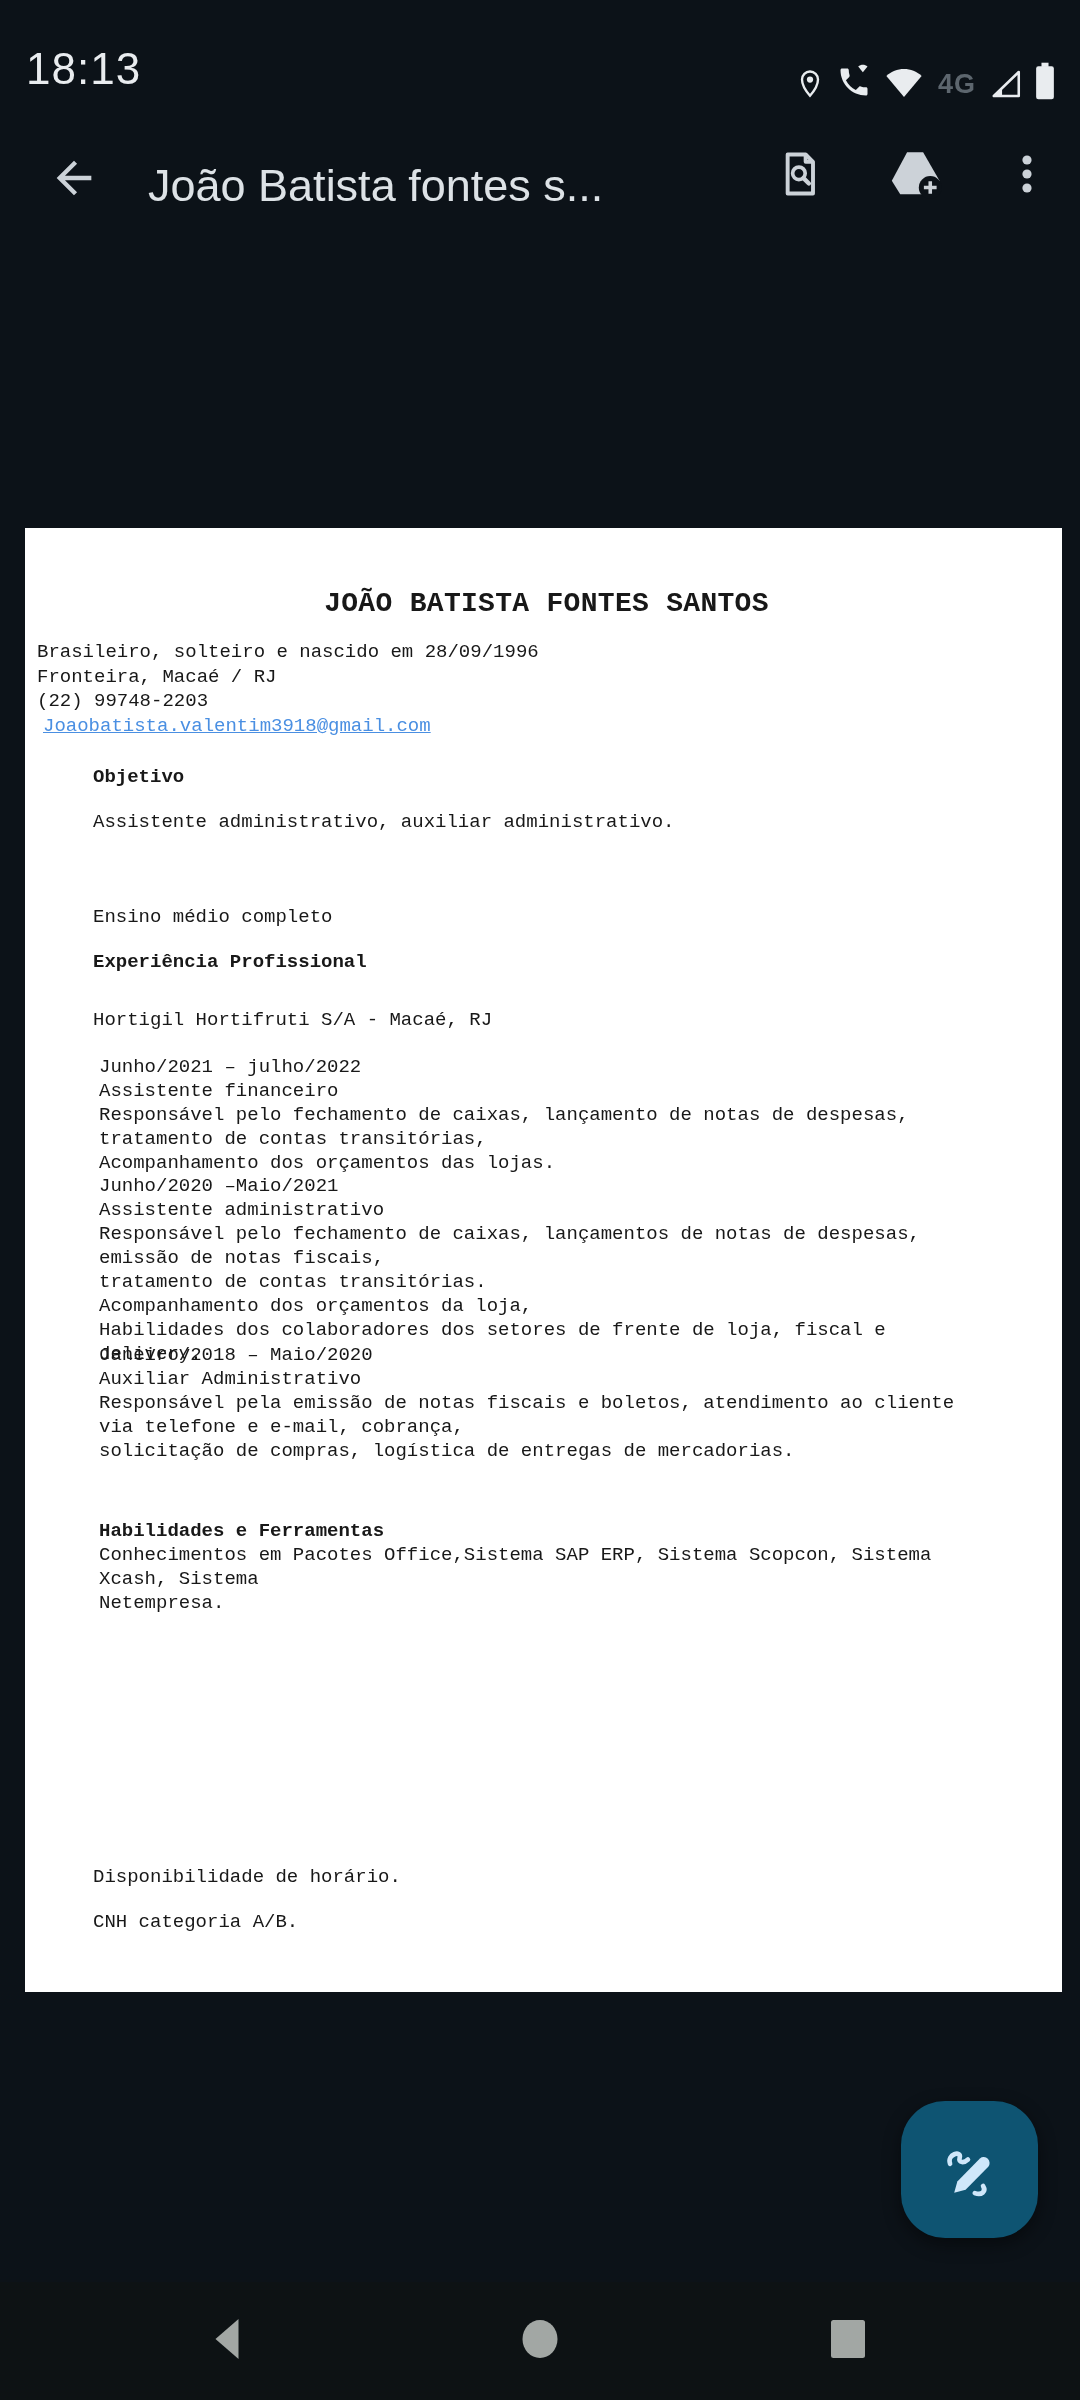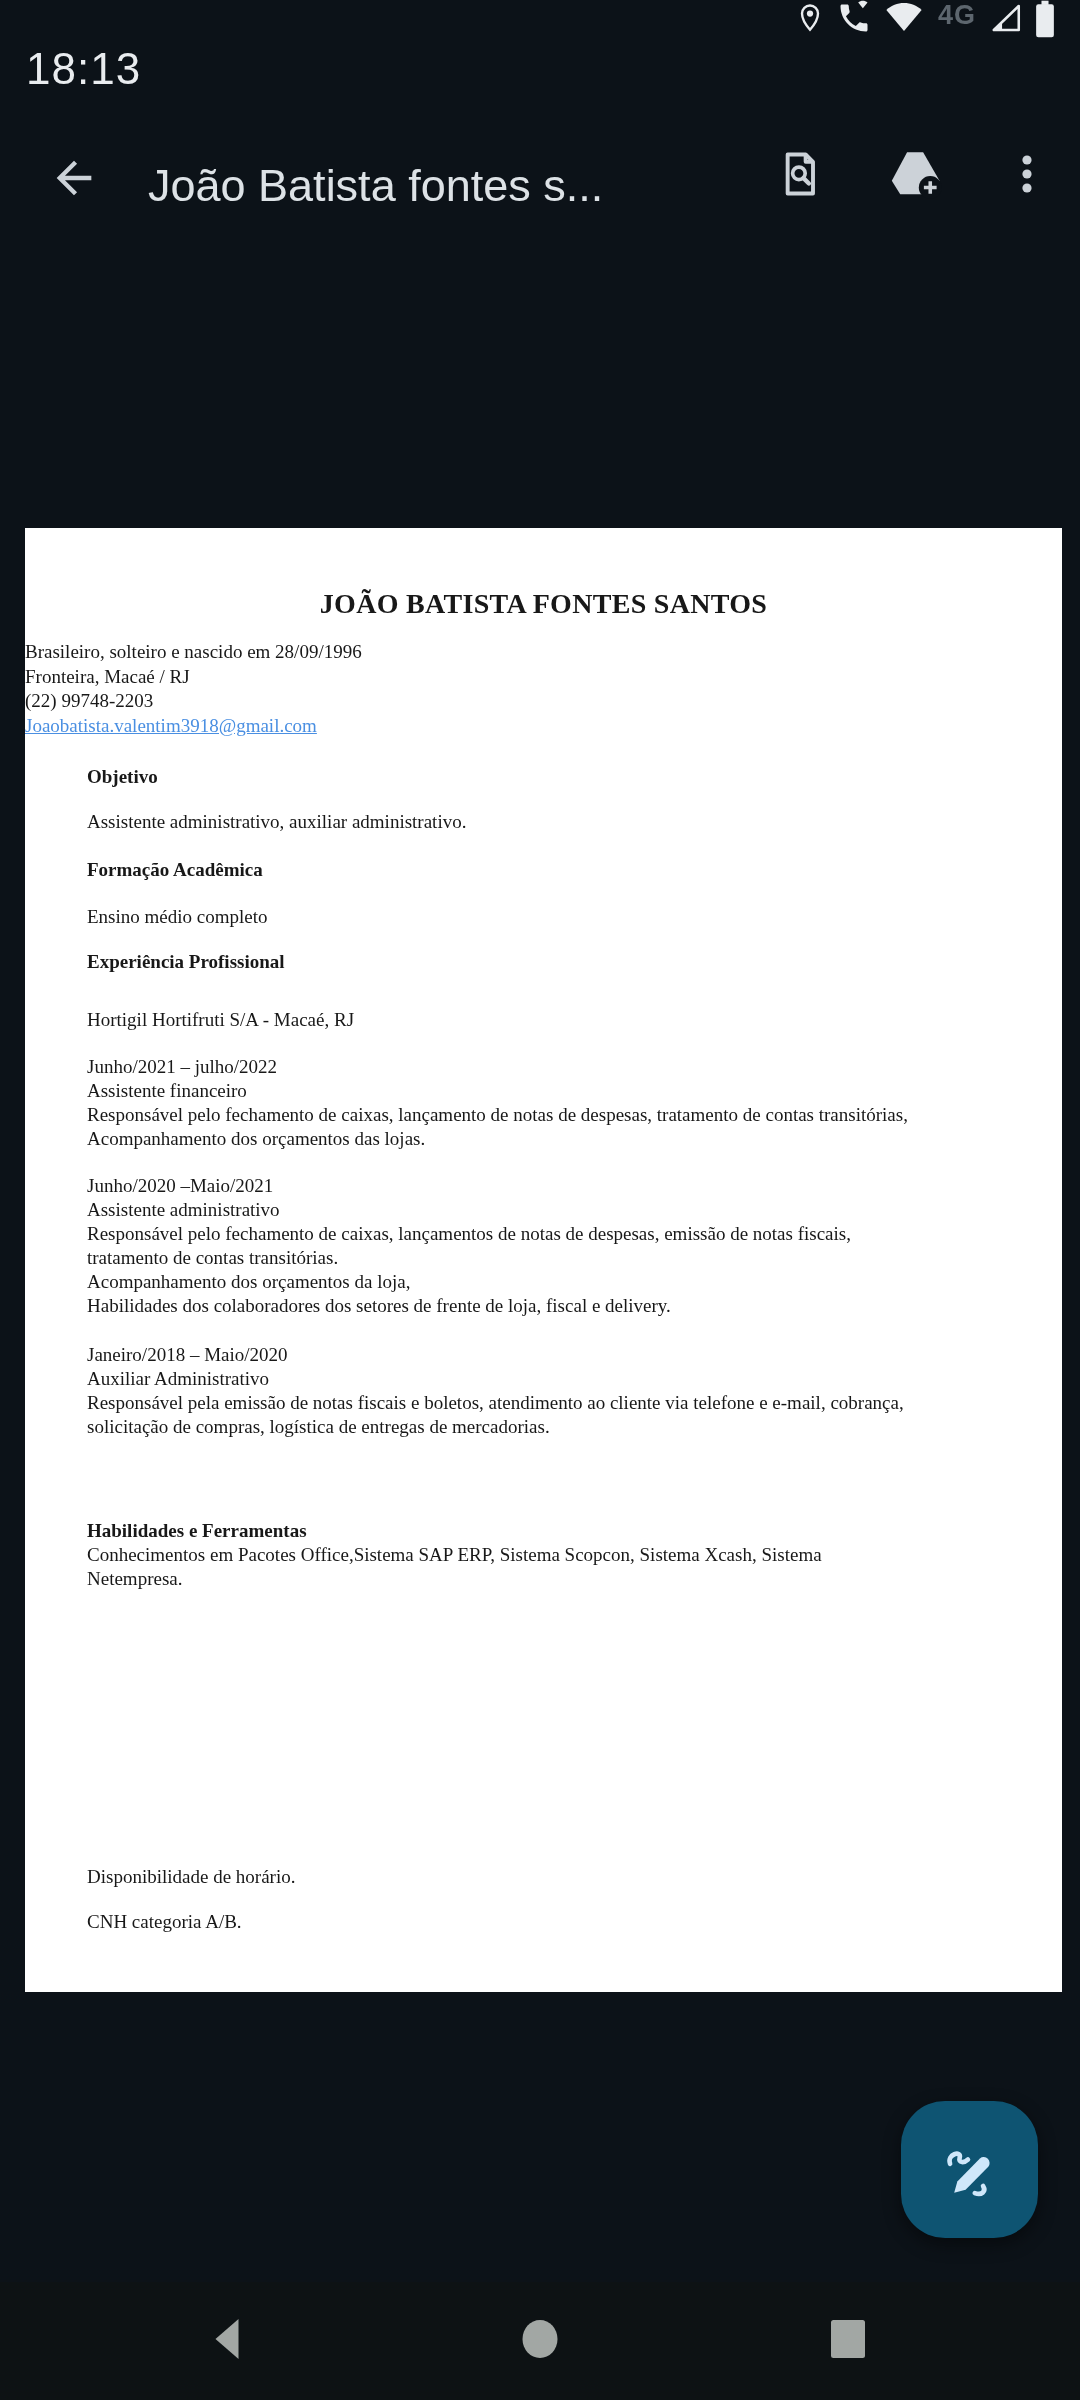--- a/index.html
+++ b/index.html
@@ -19,35 +19,35 @@
   *{margin:0;padding:0;box-sizing:border-box;}
   html,body{width:1080px;height:2400px;background:#000;}
   .screen{
     position:relative;width:1080px;height:2400px;overflow:hidden;
     background:var(--app-background);
     font-family:"Liberation Sans",sans-serif;
   }
   
   .status-bar{position:absolute;left:0;top:0;width:1080px;height:100px;}
   .status-time{position:absolute;left:26px;top:44px;font-size:44px;color:var(--status-icon);letter-spacing:1px;}
-  .status-icons{position:absolute;right:24px;top:0;height:100px;display:flex;align-items:flex-start;gap:11px;}
+  .status-icons{position:absolute;right:24px;top:0;height:100px;display:flex;align-items:flex-end;gap:11px;}
   .status-icons svg{display:block;}
   .net-label{font-size:27px;font-weight:bold;color:var(--network-dim);letter-spacing:1px;margin:0 2px;}
   
   .app-bar{position:absolute;left:0;top:100px;width:1080px;height:152px;}
   .back-btn{position:absolute;left:48px;top:52px;width:52px;height:52px;color:var(--app-bar-icon);}
   .app-title{position:absolute;left:148px;top:44px;width:560px;font-size:45px;color:var(--app-bar-title);
     white-space:nowrap;overflow:hidden;font-weight:400;margin-top:16px;}
   .action-btn{position:absolute;top:48px;width:56px;height:56px;color:var(--app-bar-icon);display:flex;align-items:center;justify-content:center;}
   .action-find{left:772px;}
   .action-drive{left:888px;}
   .action-more{left:999px;}
   
   .doc-page{position:absolute;left:25px;top:528px;width:1037px;height:1464px;background:var(--page-background);}
-  .doc-page *{font-family:Liberation Serif, serif;color:var(--document-text);}
+  .doc-page *{font-family:Liberation Mono, monospace;color:var(--document-text);padding-left:6px;}
   .blk{position:absolute;left:62px;right:64px;font-size:19px;line-height:24px;}
   .blk.center{left:0;right:0;}
   .bold{font-weight:bold;}
   .doc-title{position:absolute;left:0;right:0;top:58px;text-align:center;font-size:28px;line-height:36px;font-weight:bold;letter-spacing:0.3px;}
   .contact{top:112px;line-height:24.5px;}
   .email-link{color:var(--link-blue) !important;text-decoration:underline;cursor:pointer;}
   
   .fab{position:absolute;left:901px;top:2101px;width:137px;height:137px;border-radius:44px;
     background:var(--fab-background);display:flex;align-items:center;justify-content:center;
     box-shadow:0 6px 18px rgba(0,0,0,0.45);}
@@ -149,21 +149,20 @@
     <div class="blk center contact">
       <div>Brasileiro, solteiro e nascido em 28/09/1996</div>
       <div>Fronteira, Macaé / RJ</div>
       <div>(22) 99748-2203</div>
       <div><a class="email-link">Joaobatista.valentim3918@gmail.com</a></div>
     </div>
 
     <div class="blk bold" style="top:237px">Objetivo</div>
     <div class="blk" style="top:282px">Assistente administrativo, auxiliar administrativo.</div>
 
-    <div class="blk bold" style="top:330px">Formação Acadêmica</div>
     <div class="blk" style="top:377px">Ensino médio completo</div>
 
     <div class="blk" style="top:480px">Hortigil Hortifruti S/A - Macaé, RJ</div>
     <div class="blk bold" style="top:422px">Experiência Profissional</div>
 
     <div class="blk" style="top:527px">
       <div>Junho/2021 – julho/2022</div>
       <div>Assistente financeiro</div>
       <div>Responsável pelo fechamento de caixas, lançamento de notas de despesas, tratamento de contas transitórias,</div>
       <div>Acompanhamento dos orçamentos das lojas.</div>

